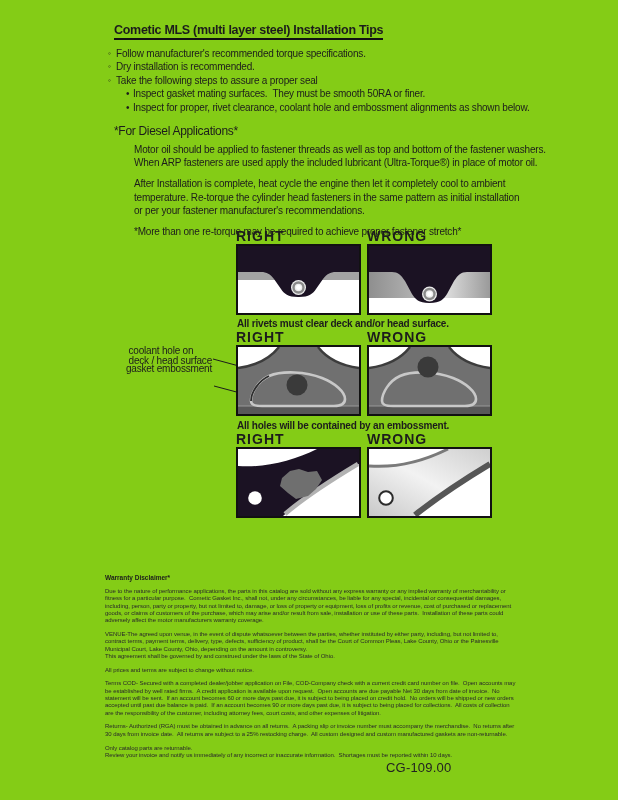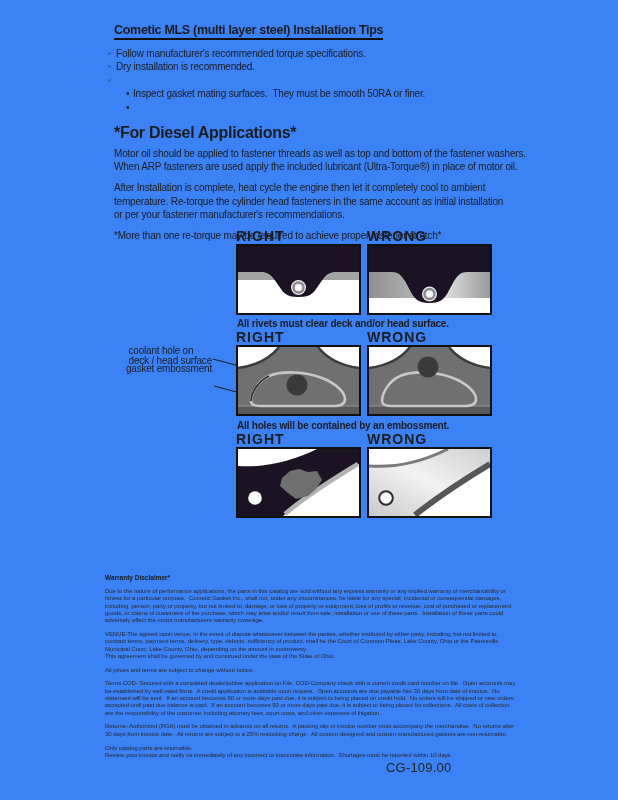--- a/index.html
+++ b/index.html
@@ -1,30 +1,30 @@
 <!DOCTYPE html>
 <html><head>
 <meta charset="utf-8">
 <style>
   html,body{margin:0;padding:0;background:#ffffff;}
-  .page{position:relative;width:618px;height:800px;background:#3b82f6;overflow:hidden;
+  .page{position:relative;width:618px;height:800px;background:#84cc16;overflow:hidden;
         font-family:"Liberation Sans","DejaVu Sans",sans-serif;color:#1c1c1c;}
   .pre{white-space:pre;}
 
   
   .top-text{position:absolute;left:100px;top:20px;width:504px;}
   .doc-title{margin-left:14px;display:inline-block;font-size:12.5px;font-weight:700;
              letter-spacing:-0.3px;border-bottom:2px solid #111;padding-bottom:1px;margin-bottom:7px;}
   .bullet{display:flex;padding-left:8px;font-size:10px;letter-spacing:-0.2px;line-height:13.4px;}
   .bullet .m{width:8px;font-size:8.5px;line-height:13.4px;flex:none;}
   .bullet.sub{padding-left:26px;}
   .bullet.sub .m{width:7px;font-size:10px;}
   .diesel{margin-left:14px;margin-top:10px;}
-  .diesel-h{font-size:16px;font-weight:700;letter-spacing:-0.3px;margin-bottom:5px;}
-  .para{font-size:10px;letter-spacing:-0.2px;line-height:13.2px;margin-bottom:8px;}
+  .diesel-h{font-size:12px;font-weight:400;letter-spacing:-0.3px;margin-bottom:5px;}
+  .para{font-size:10px;letter-spacing:-0.2px;line-height:13.2px;margin-bottom:8px;margin-left:20px;}
 
   
   .dgrow{position:absolute;left:0;width:618px;}
   .dg-label{position:absolute;top:0;width:121px;font-size:14px;
             font-weight:700;letter-spacing:1px;}
   .dg-box{position:absolute;top:16px;width:121px;height:67px;border:2px solid #111;background:#fff;}
   .dg-box svg{display:block;}
   .dg-caption{position:absolute;left:237px;font-size:10px;font-weight:700;letter-spacing:-0.2px;line-height:11.5px;}
   .callout{position:absolute;font-size:10px;letter-spacing:-0.2px;line-height:9.8px;text-align:left;}
   .lines-overlay{position:absolute;left:0;top:0;pointer-events:none;}
@@ -47,35 +47,37 @@
     <div class="bullet">
       <span class="m">◦</span>
       <span class="pre">Follow manufacturer's recommended torque specifications.</span>
     </div>
     <div class="bullet">
       <span class="m">◦</span>
       <span class="pre">Dry installation is recommended.</span>
     </div>
     <div class="bullet">
       <span class="m">◦</span>
+      <span class="pre">Take the following steps to assure a proper seal</span>
     </div>
     <div class="bullet sub">
       <span class="m">•</span>
       <span class="pre">Inspect gasket mating surfaces.  They must be smooth 50RA or finer.</span>
     </div>
     <div class="bullet sub">
       <span class="m">•</span>
+      <span class="pre">Inspect for proper, rivet clearance, coolant hole and embossment alignments as shown below.</span>
     </div>
 
     <div class="diesel">
       <div class="diesel-h">*For Diesel Applications*</div>
       <div class="para pre">Motor oil should be applied to fastener threads as well as top and bottom of the fastener washers.
 When ARP fasteners are used apply the included lubricant (Ultra-Torque®) in place of motor oil.</div>
       <div class="para pre">After Installation is complete, heat cycle the engine then let it completely cool to ambient
-temperature. Re-torque the cylinder head fasteners in the same account as initial installation
+temperature. Re-torque the cylinder head fasteners in the same pattern as initial installation
 or per your fastener manufacturer's recommendations.</div>
       <div class="para pre">*More than one re-torque may be required to achieve proper fastener stretch*</div>
     </div>
   </div>
 
   <div class="dgrow" style="top:228px;height:102px;">
     <div class="dg-label" style="left:236px;">RIGHT</div>
     <div class="dg-label" style="left:367px;">WRONG</div>
 
     <div class="dg-box" style="left:236px;">

